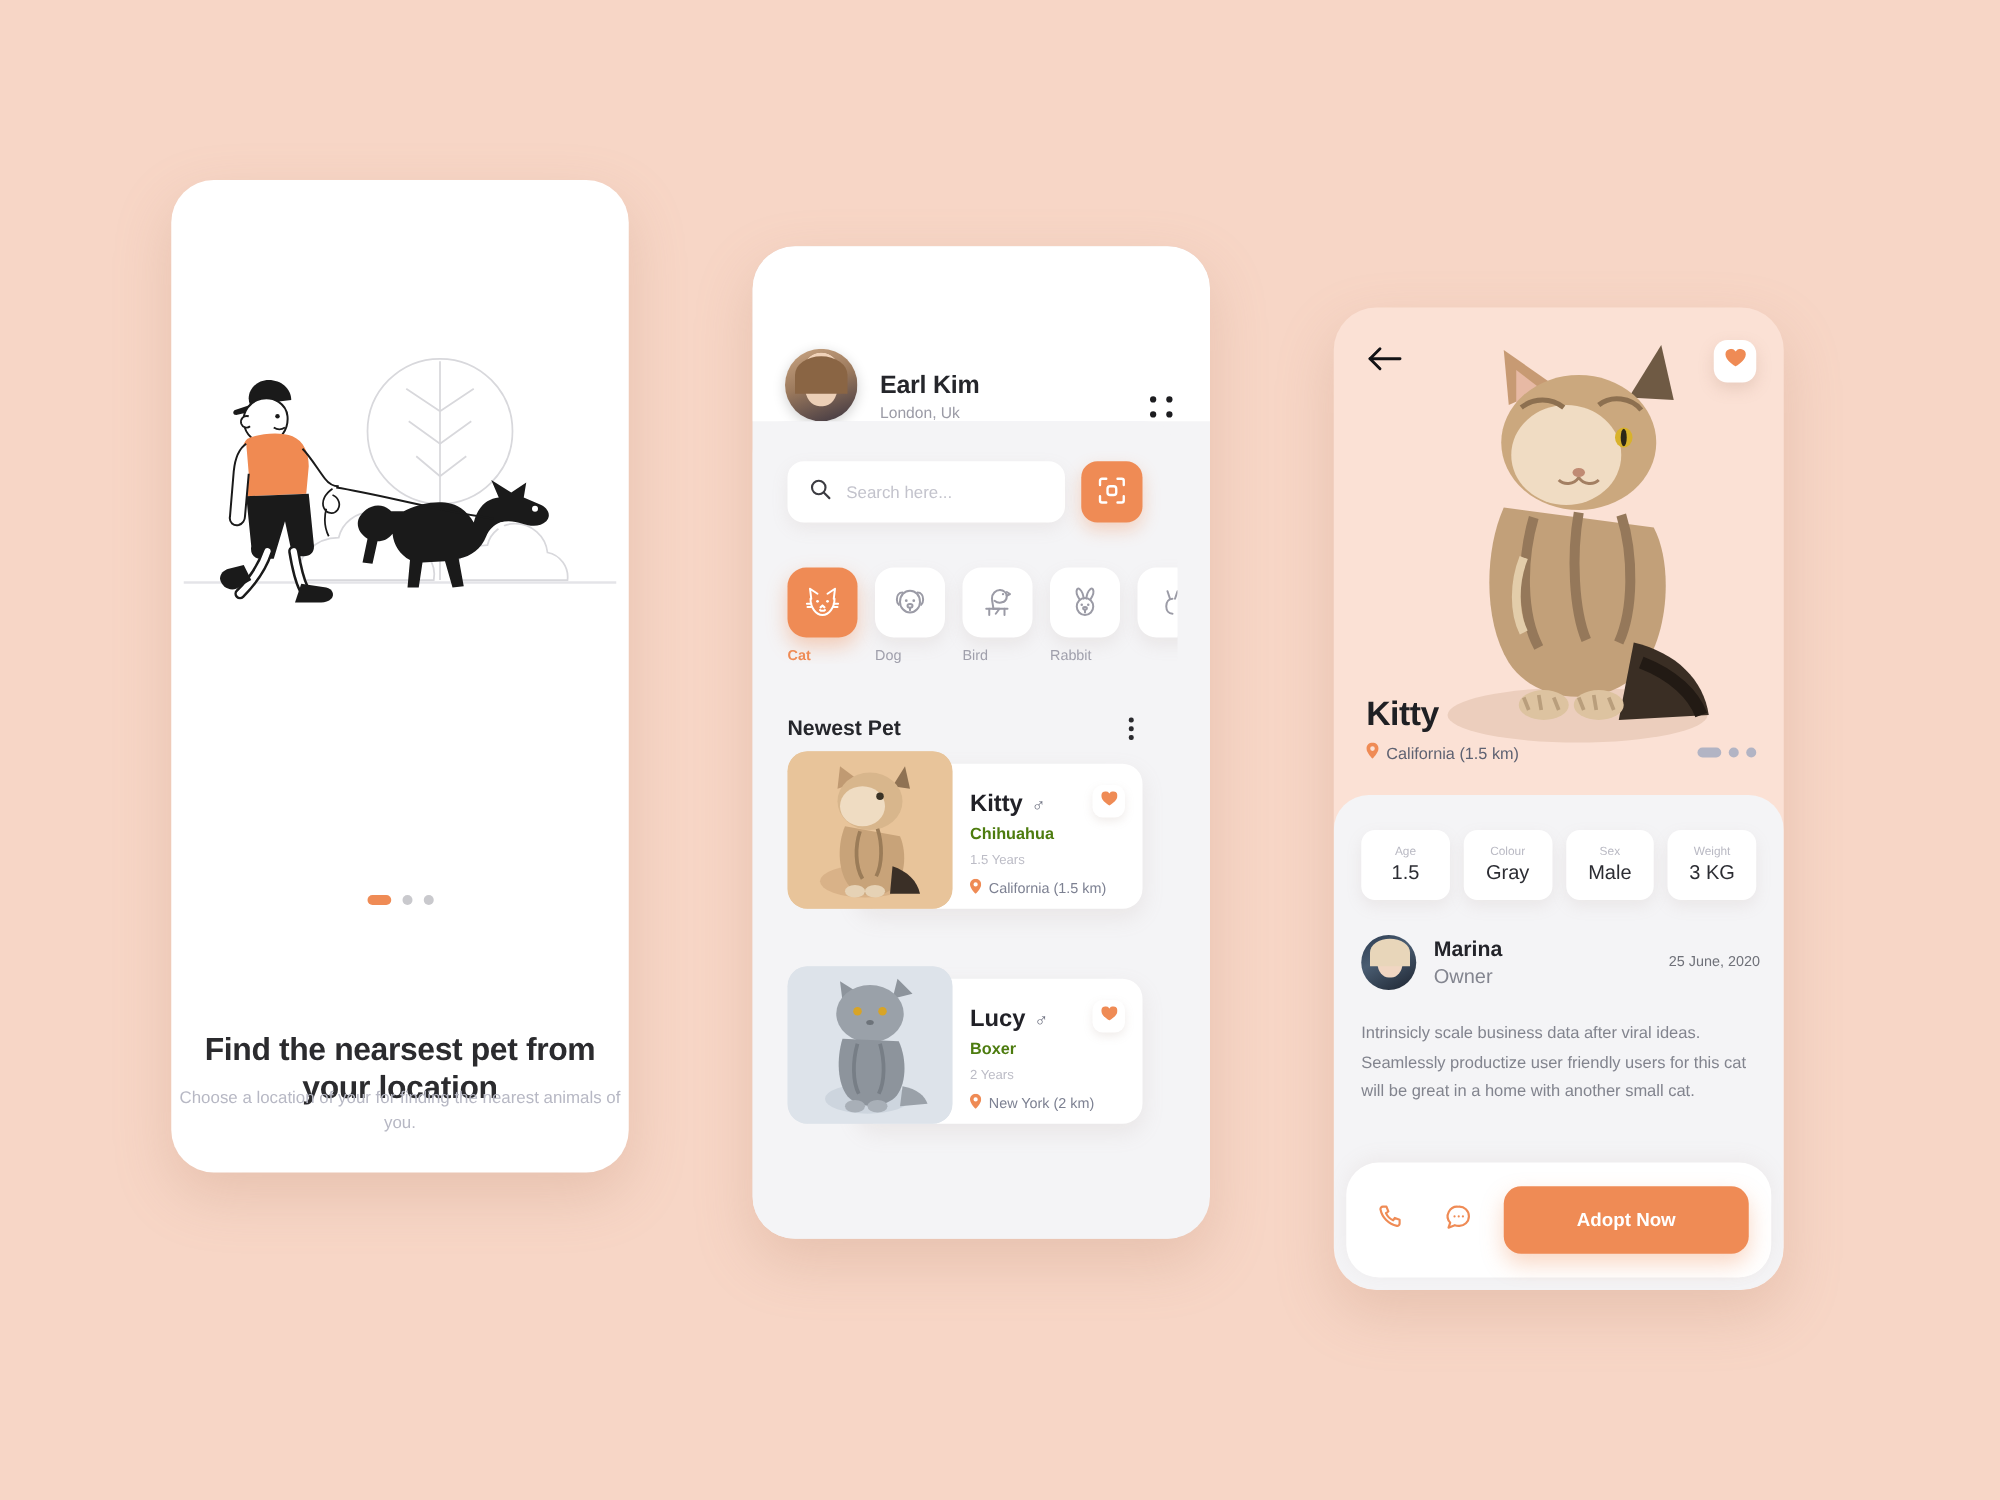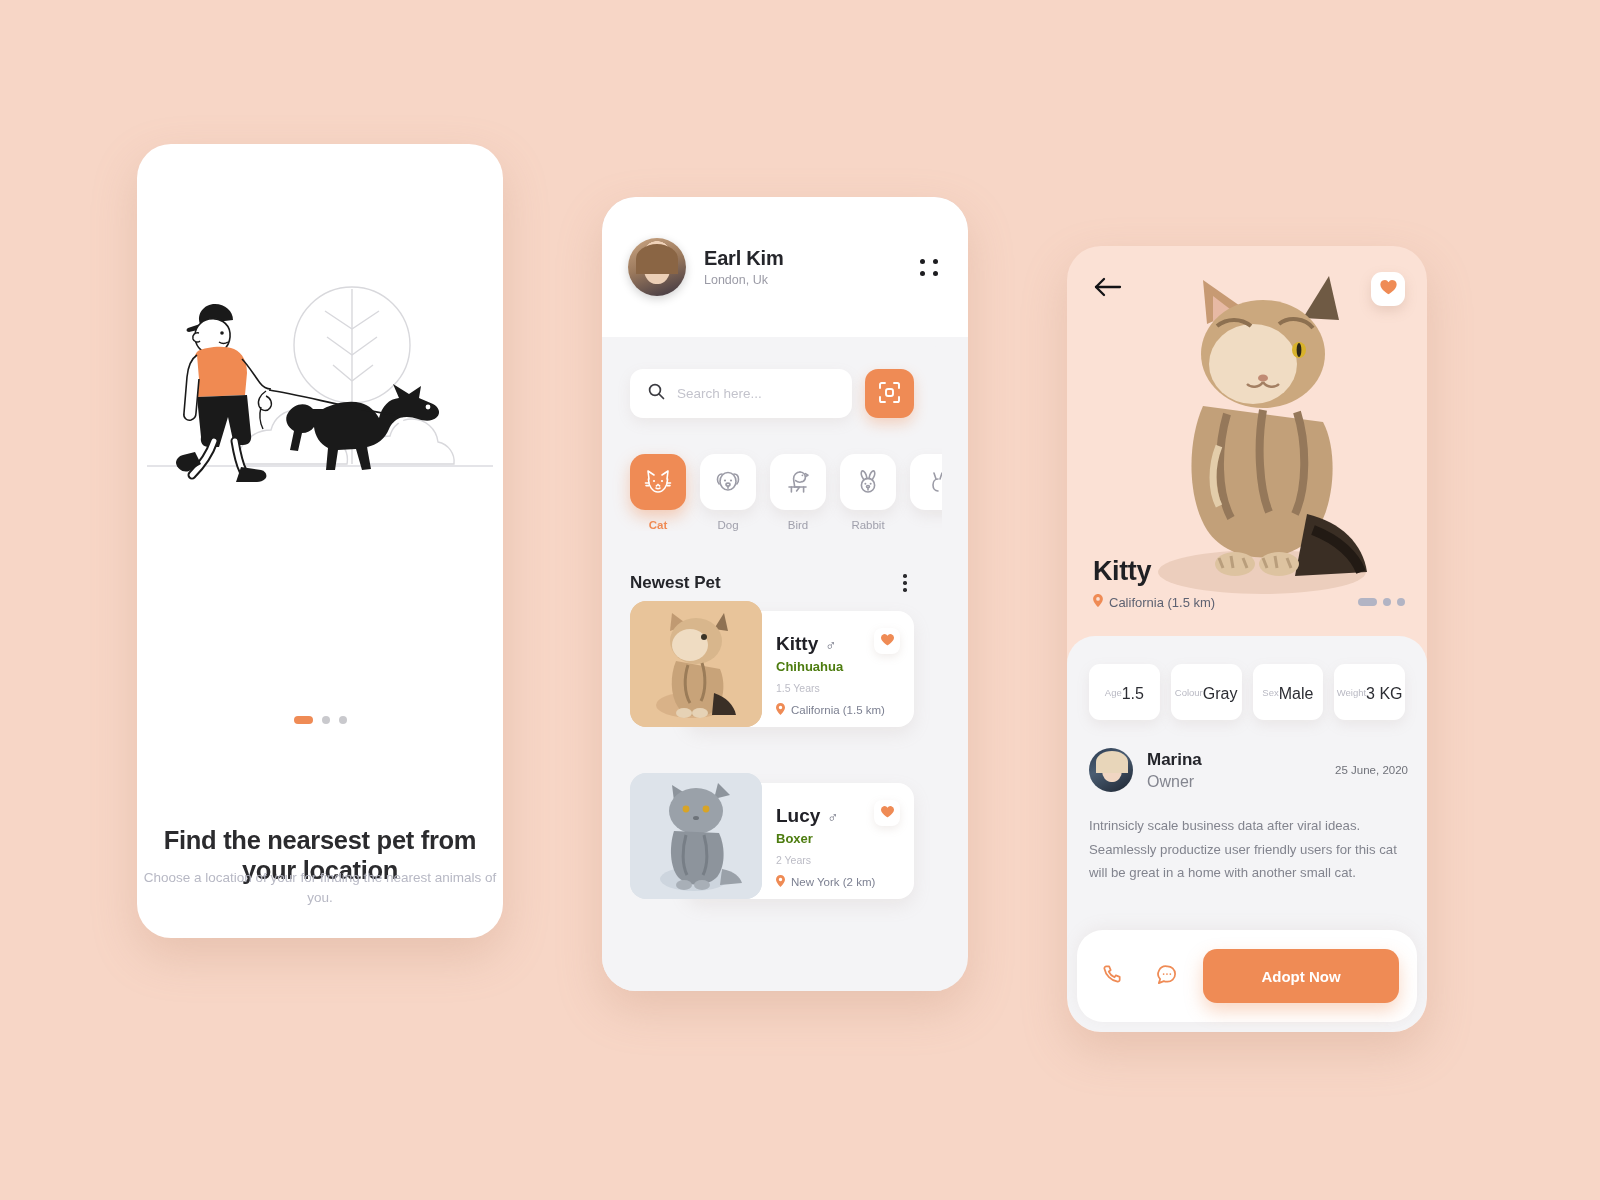--- a/index.html
+++ b/index.html
@@ -43,21 +43,21 @@
 
   
   #screen2 {
     left:602px; top:197px; width:366px; height:794px;
     background:#f4f4f6;
     box-shadow:0 18px 45px rgba(190,140,115,.28);
   }
   .s2-header {
     position:absolute; left:0; top:0; width:366px; height:140px;
     background:#fff; border-radius:34px 34px 0 0;
-    display:flex; align-items:center; padding:0 26px;
+    display:flex; align-items:flex-end; padding:0 26px;
   }
   .avatar {
     width:58px; height:58px; border-radius:50%; flex:none;
     background:
       radial-gradient(circle at 50% 30%, #f0d2b9 0 28%, transparent 29%),
       linear-gradient(160deg,#caa583 0%,#9c7a5d 45%,#3a3340 100%);
     position:relative; overflow:hidden;
     box-shadow:0 3px 10px rgba(0,0,0,.18);
   }
   .avatar::after{
@@ -91,21 +91,21 @@
     box-shadow:0 5px 14px rgba(170,150,140,.12);
   }
   .search-ph { font-size:13.5px; color:#c3c3cc; }
   .scan-btn {
     width:49px; height:49px; border-radius:13px; background:#ef8b55;
     display:flex; align-items:center; justify-content:center; border:none; cursor:pointer;
     box-shadow:0 6px 14px rgba(239,139,85,.33);
   }
 
   .cats { display:flex; gap:14px; padding:36px 0 0 28px; overflow:hidden; }
-  .cat { width:56px; flex:none; text-align:center; cursor:pointer; }
+  .cat { width:56px; flex:none; cursor:pointer; }
   .cat-ico {
     width:56px; height:56px; border-radius:15px; background:#fff;
     display:flex; align-items:center; justify-content:center;
     box-shadow:0 6px 14px rgba(170,150,140,.14);
   }
   .cat.sel .cat-ico { background:#ef8b55; box-shadow:0 7px 16px rgba(239,139,85,.4); }
   .cat-lb { font-size:11.5px; color:#a0a0ac; margin-top:9px; }
   .cat.sel .cat-lb { color:#ef8b55; font-weight:700; }
 
   .sec-row {
@@ -170,21 +170,21 @@
   }
   .s3-dots .dot { background:#b2b4c4; }
 
   .s3-sheet {
     position:absolute; left:0; top:390px; width:360px; height:396px;
     background:#f4f4f6; border-radius:28px 28px 34px 34px;
   }
   .stats { display:flex; gap:11px; padding:28px 22px 0 22px; }
   .stat {
     flex:1; height:56px; background:#fff; border-radius:11px;
-    display:flex; flex-direction:row; align-items:center; justify-content:center;
+    display:flex; flex-direction:column; align-items:center; justify-content:center;
     box-shadow:0 5px 13px rgba(170,150,140,.13);
   }
   .stat-l { font-size:9.5px; color:#b9b9c3; }
   .stat-v { font-size:16px; color:#2c2d33; margin-top:3px; }
 
   .owner { display:flex; align-items:center; padding:28px 19px 0 22px; }
   .owner-av {
     width:44px; height:44px; border-radius:50%; flex:none; overflow:hidden;
     background:linear-gradient(150deg,#2b3a4f 0%,#4a5d72 40%,#1d2430 100%);
     position:relative;

